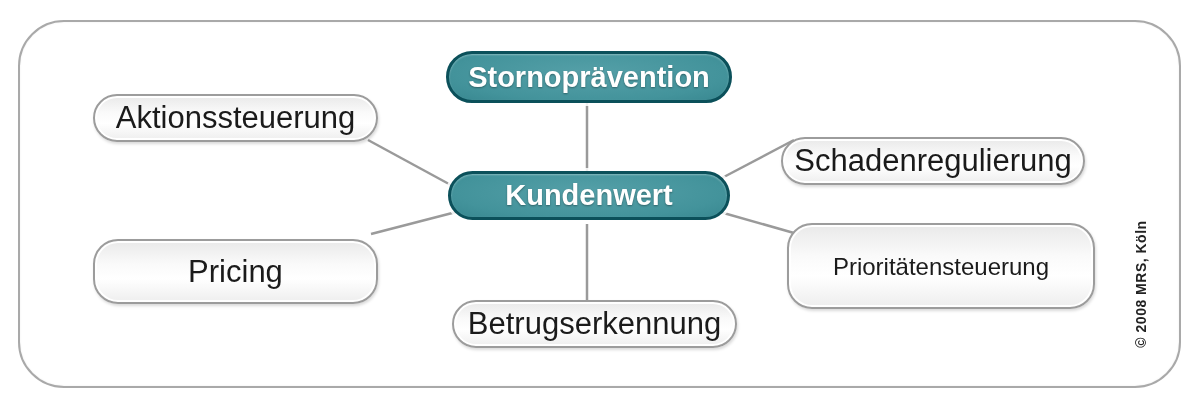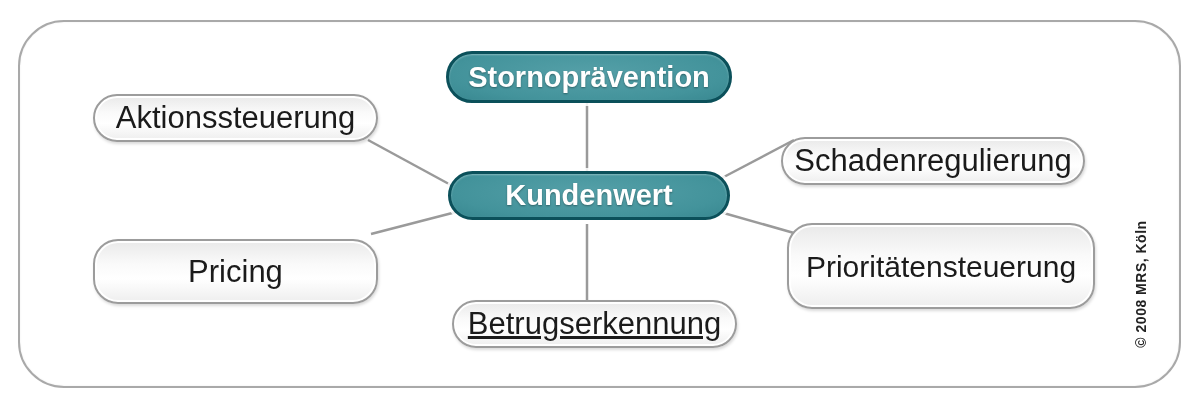--- a/index.html
+++ b/index.html
@@ -55,21 +55,21 @@
   }
   .node-gray {
     background: linear-gradient(180deg, #e9e9e9 0%, #fafafa 38%, #ffffff 62%, #eeeeee 100%);
     border: 2px solid #9c9c9c;
     border-radius: 25px;
     color: #1b1b1b;
     font-size: 31px;
     box-shadow: inset 0 0 0 2px #ffffff, 1px 2px 3px rgba(0,0,0,0.15);
   }
   .node-gray.two-line {
-    font-size: 30px;
+    font-size: 24px;
     line-height: 33px;
     flex-direction: column;
   }
   .copyright {
     position: absolute;
     left: 1066px;
     top: 276px;
     width: 150px;
     height: 16px;
     transform: rotate(-90deg);
@@ -104,17 +104,17 @@
   <div class="node node-gray" style="left:781px; top:93px; width:304px; height:48px;margin-top:44px;">Schadenregulierung</div>
 
   <div class="node node-teal" style="left:448px; top:171px; width:282px; height:49px;">Kundenwert</div>
 
   <div class="node node-gray" style="left:93px; top:228px; width:285px; height:65px;margin-top:11px;">Pricing</div>
 
   <div class="node node-gray two-line" style="left:787px; top:223px; width:308px; height:86px;">
     <span>Prioritätensteuerung</span>
   </div>
 
-  <div class="node node-gray" style="left:452px; top:300px; width:285px; height:48px;text-decoration:underline;">Betrugserkennung</div>
+  <div class="node node-gray" style="left:452px; top:300px; width:285px; height:48px;">Betrugserkennung</div>
 
   <div class="copyright">© 2008 MRS, Köln</div>
 
 </div>
 
 </body></html>

